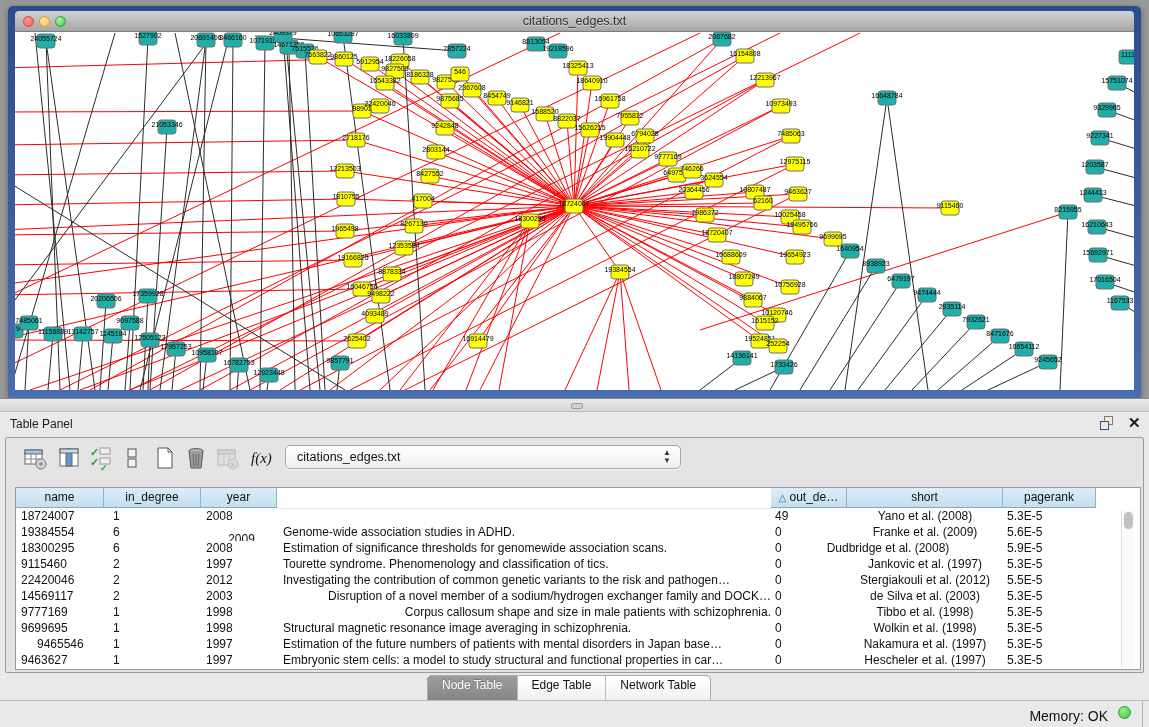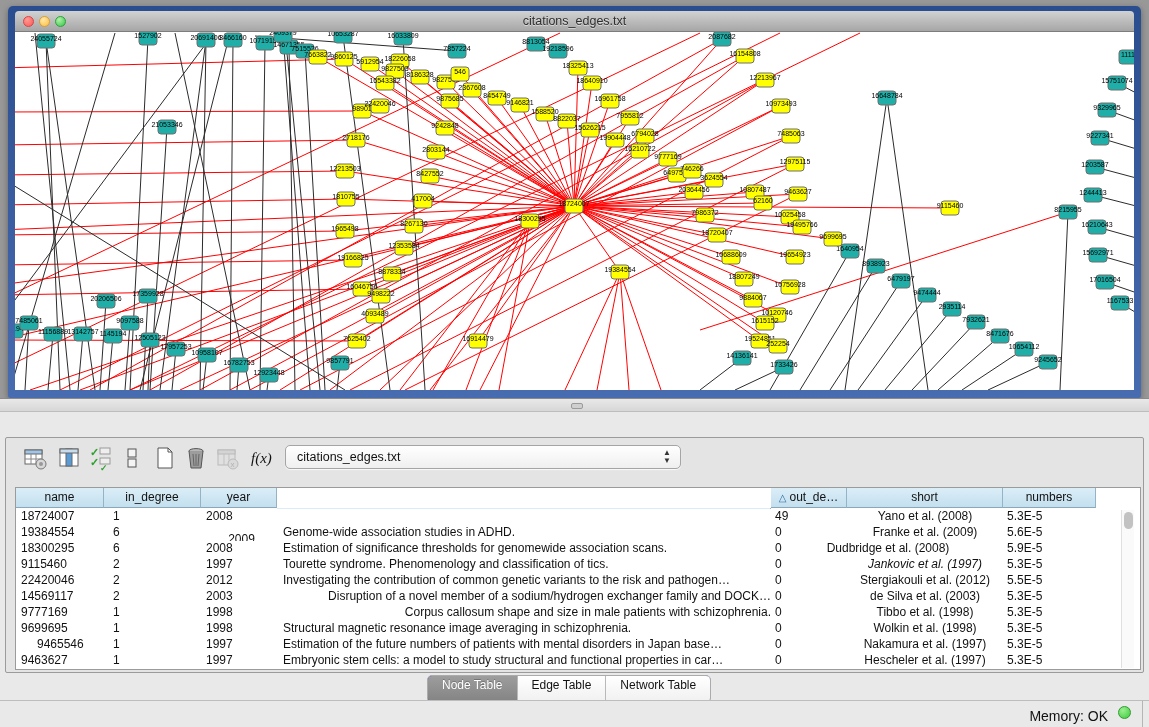--- a/index.html
+++ b/index.html
@@ -780,20 +780,28 @@
         </g>
     </svg>
   </div>
 </div>
 
 <div class="abs divider">
   <div class="grip"></div>
 </div>
 
 <div class="abs panel-area">
+  <div class="abs panel-header">
+    <span class="abs panel-title">Table Panel</span>
+    <span class="abs float-icon">
+      <span class="sq1"></span>
+        <span class="sq2"></span>
+    </span>
+    <span class="abs close-icon">✕</span>
+  </div>
 
   <div class="abs content-box">
     <div class="abs toolbar">
       <span class="tbtn" style="left:17px">
         <svg width="26" height="26">
             <rect x="2" y="4" width="17" height="14" fill="#fff" stroke="#666"></rect>
             <rect x="2" y="4" width="17" height="4" fill="#9fc6e8" stroke="#666"></rect>
             <line x1="8" y1="8" x2="8" y2="18" stroke="#888"></line>
             <line x1="13" y1="8" x2="13" y2="18" stroke="#888"></line>
             <line x1="2" y1="13" x2="19" y2="13" stroke="#888"></line>
@@ -856,21 +864,21 @@
     </div>
 
     <div class="abs table-wrap">
       <div class="thead" id="thead">
           <div class="th" style="left: 0px; width: 88px;">name</div>
           <div class="th" style="left: 88px; width: 97px;">in_degree</div>
           <div class="th" style="left: 185px; width: 76px;">year</div>
           <div class="th" style="left: 261px; width: 494px; margin-top: 20px;">title</div>
           <div class="th" style="left: 755px; width: 76px;"><span class="sort-tri">△</span>out_de…</div>
           <div class="th" style="left: 831px; width: 156px;">short</div>
-          <div class="th" style="left: 987px; width: 93px;">numbers</div>
+          <div class="th" style="left: 987px; width: 93px;">pagerank</div>
         </div>
       <div id="tbody">
           <div class="trow" style="top: 21px;">
             <div class="td" style="left: 0px; width: 88px; text-align: left; padding-left: 5px;">18724007</div>
             <div class="td" style="left: 88px; width: 97px; text-align: left; padding-left: 9px;">1</div>
             <div class="td" style="left: 185px; width: 76px; text-align: left; padding-left: 5px;">2008</div>
             <div class="td" style="left: 755px; width: 76px; text-align: left; padding-left: 4px;">49</div>
             <div class="td" style="left: 831px; width: 156px; text-align: center; padding-left: 0px;">Yano et al. (2008)</div>
             <div class="td" style="left: 987px; width: 93px; text-align: left; padding-left: 4px;">5.3E-5</div>
           </div>
@@ -891,21 +899,21 @@
             <div class="td" style="left: 755px; width: 76px; text-align: left; padding-left: 4px;">0</div>
             <div class="td" style="left: 794px; width: 156px; text-align: center; padding-left: 0px;">Dudbridge et al. (2008)</div>
             <div class="td" style="left: 987px; width: 93px; text-align: left; padding-left: 4px;">5.9E-5</div>
           </div>
           <div class="trow" style="top: 69px;">
             <div class="td" style="left: 0px; width: 88px; text-align: left; padding-left: 5px;">9115460</div>
             <div class="td" style="left: 88px; width: 97px; text-align: left; padding-left: 9px;">2</div>
             <div class="td" style="left: 185px; width: 76px; text-align: left; padding-left: 5px;">1997</div>
             <div class="td" style="left: 261px; width: 494px; text-align: left; padding-left: 6px;">Tourette syndrome. Phenomenology and classification of tics.</div>
             <div class="td" style="left: 755px; width: 76px; text-align: left; padding-left: 4px;">0</div>
-            <div class="td" style="left: 831px; width: 156px; text-align: center; padding-left: 0px; font-style: italic;">Jankovic et al. (1997)</div>
+            <div class="td" style="left: 831px; width: 156px; text-align: center; padding-left: 0px;">Jankovic et al. (1997)</div>
             <div class="td" style="left: 987px; width: 93px; text-align: left; padding-left: 4px;">5.3E-5</div>
           </div>
           <div class="trow" style="top: 85px;">
             <div class="td" style="left: 0px; width: 88px; text-align: left; padding-left: 5px;">22420046</div>
             <div class="td" style="left: 88px; width: 97px; text-align: left; padding-left: 9px;">2</div>
             <div class="td" style="left: 185px; width: 76px; text-align: left; padding-left: 5px;">2012</div>
             <div class="td" style="left: 261px; width: 494px; text-align: left; padding-left: 6px;">Investigating the contribution of common genetic variants to the risk and pathogen…</div>
             <div class="td" style="left: 755px; width: 76px; text-align: left; padding-left: 4px;">0</div>
             <div class="td" style="left: 831px; width: 156px; text-align: center; padding-left: 0px;">Stergiakouli et al. (2012)</div>
             <div class="td" style="left: 987px; width: 93px; text-align: left; padding-left: 4px;">5.5E-5</div>

